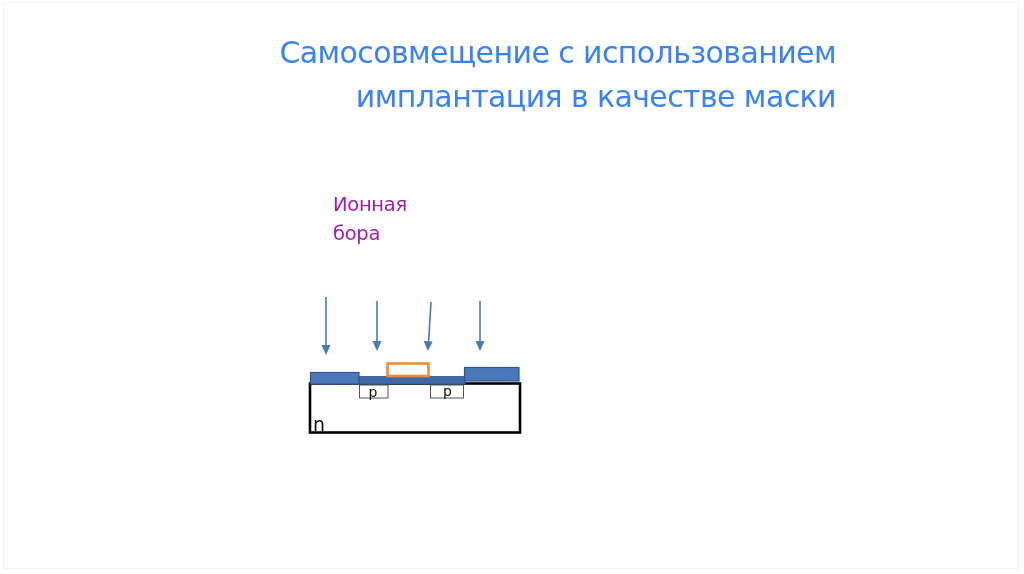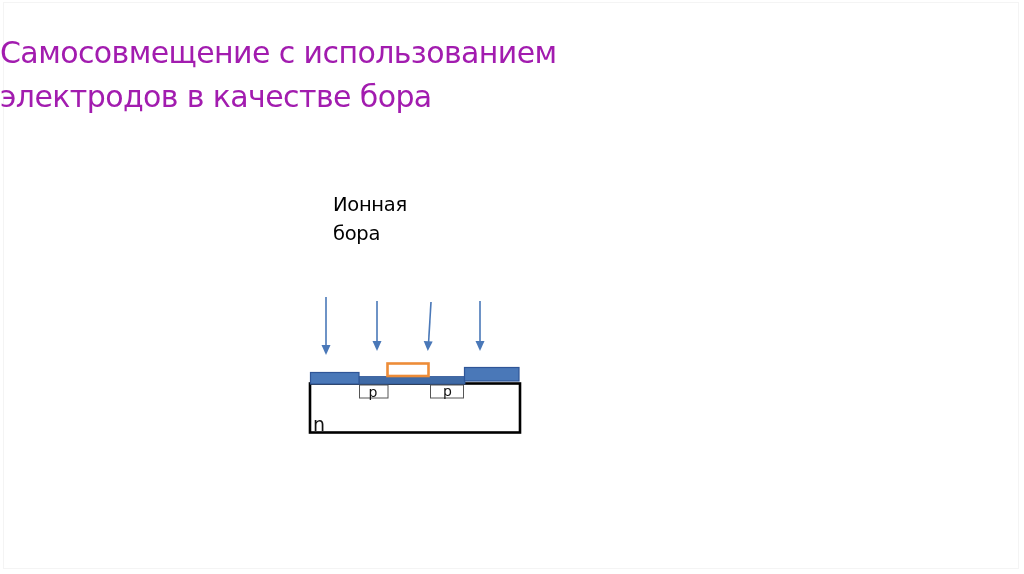--- a/index.html
+++ b/index.html
@@ -22,36 +22,36 @@
       height: 567px;
       border: 1px solid #f4f4f4;
       box-sizing: border-box;
       background: #ffffff;
     }
     .title {
       position: absolute;
       left: 0;
       top: 31px;
       width: 836px;
-      text-align: left;
+      text-align: right;
       font-family: "DejaVu Sans", "Liberation Sans", sans-serif;
       font-size: 30px;
       line-height: 44px;
-      color: #a21caf;
+      color: #3b82f6;
       letter-spacing: -0.6px;
     }
     .title span { display: block; }
     .label {
       position: absolute;
       left: 333px;
       top: 190px;
       font-family: "DejaVu Sans", "Liberation Sans", sans-serif;
       font-size: 19.5px;
       line-height: 29px;
-      color: #000000;
+      color: #a21caf;
       letter-spacing: -0.3px;
     }
     .label span { display: block; }
     svg.diagram {
       position: absolute;
       left: 0;
       top: 0;
       width: 1024px;
       height: 574px;
     }
@@ -59,21 +59,21 @@
       font-family: "DejaVu Sans", "Liberation Sans", sans-serif;
     }
   </style>
 </head>
 <body>
 
 <div class="slide"></div>
 
 <div class="title">
   <span>Самосовмещение с использованием</span>
-  <span>электродов в качестве бора</span>
+  <span>имплантация в качестве маски</span>
 </div>
 
 <div class="label">
   <span>Ионная</span>
   <span>бора</span>
 </div>
 
 <svg class="diagram" viewBox="0 0 1024 574" xmlns="http://www.w3.org/2000/svg">
   <defs>
     <marker id="arrowhead" markerWidth="8" markerHeight="8" refX="4" refY="7" orient="auto" markerUnits="userSpaceOnUse">

